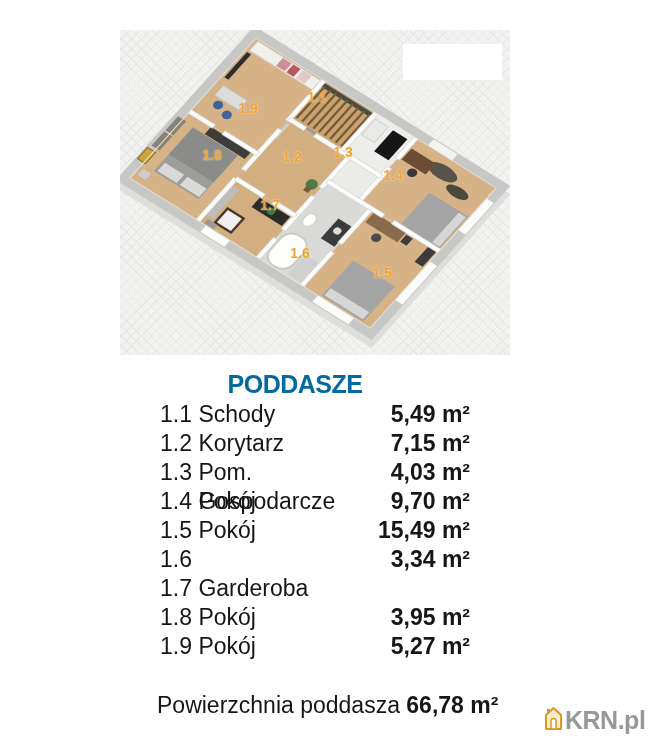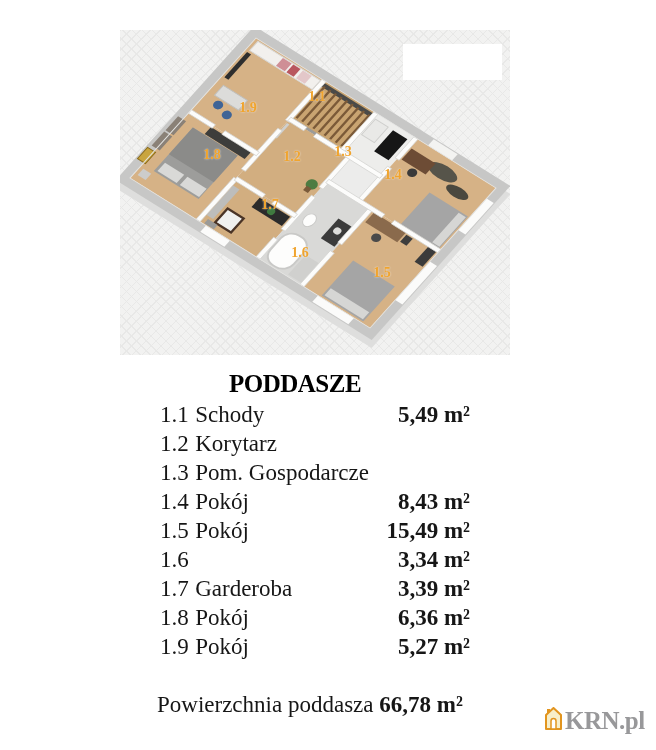--- a/index.html
+++ b/index.html
@@ -1,18 +1,18 @@
 <!DOCTYPE html>
 <html lang="pl"><head>
 <meta charset="utf-8">
 <style>
   html,body{margin:0;padding:0;background:#ffffff;}
   .page{
     position:relative;width:656px;height:750px;background:#ffffff;
-    font-family:Liberation Serif, serif;color:#161616;overflow:hidden;
+    font-family:Liberation Sans, sans-serif;color:#161616;overflow:hidden;
   }
   
   .plan{
     position:absolute;left:120px;top:30px;width:390px;height:325px;
     background-color:#f2f2f1;
     background-image:
       repeating-linear-gradient(45deg,#e8e8e7 0,#e8e8e7 1px,transparent 1px,transparent 7px),
       repeating-linear-gradient(135deg,#e8e8e7 0,#e8e8e7 1px,transparent 1px,transparent 7px);
     overflow:hidden;
   }
@@ -21,21 +21,21 @@
     position:absolute;left:283px;top:14px;width:99px;height:36px;background:#ffffff;
   }
   .rlabel{
     position:absolute;transform:translate(-50%,-50%);
     font-size:14px;font-weight:bold;color:#f0a42e;
     text-shadow:0 0 2px rgba(255,255,255,.75);white-space:nowrap;
   }
   
   .title{
     position:absolute;left:160px;top:370px;width:270px;text-align:center;
-    font-size:25px;font-weight:bold;letter-spacing:-.5px;color:#000000;
+    font-size:25px;font-weight:bold;letter-spacing:-.5px;color:#0369a1;
   }
   .room-list{position:absolute;left:160px;top:400px;width:310px;}
   .room-row{display:flex;align-items:baseline;height:29px;font-size:23px;line-height:29px;}
   .room-label{white-space:nowrap;}
   .room-name{margin-left:.28em;}
   .room-area{margin-left:auto;font-weight:bold;white-space:nowrap;}
   .total-line{position:absolute;left:157px;top:692px;font-size:23px;white-space:nowrap;}
   .total-value{font-weight:bold;}
   
   .watermark{
@@ -184,48 +184,49 @@
 
   <div class="room-list">
     <div class="room-row">
       <span class="room-label">1.1</span>
         <span class="room-name">Schody</span>
       <span class="room-area">5,49 m²</span>
     </div>
     <div class="room-row">
       <span class="room-label">1.2</span>
         <span class="room-name">Korytarz</span>
+      <span class="room-area">7,15 m²</span>
     </div>
     <div class="room-row">
       <span class="room-label">1.3</span>
         <span class="room-name">Pom. Gospodarcze</span>
+      <span class="room-area">4,03 m²</span>
     </div>
     <div class="room-row">
       <span class="room-label">1.4</span>
         <span class="room-name">Pokój</span>
-      <span class="room-area">8,43 m²</span>
+      <span class="room-area">9,70 m²</span>
     </div>
     <div class="room-row">
       <span class="room-label">1.5</span>
         <span class="room-name">Pokój</span>
       <span class="room-area">15,49 m²</span>
     </div>
     <div class="room-row">
       <span class="room-label">1.6</span>
       <span class="room-area">3,34 m²</span>
     </div>
     <div class="room-row">
       <span class="room-label">1.7</span>
         <span class="room-name">Garderoba</span>
-      <span class="room-area">3,39 m²</span>
     </div>
     <div class="room-row">
       <span class="room-label">1.8</span>
         <span class="room-name">Pokój</span>
-      <span class="room-area">6,36 m²</span>
+      <span class="room-area">3,95 m²</span>
     </div>
     <div class="room-row">
       <span class="room-label">1.9</span>
         <span class="room-name">Pokój</span>
       <span class="room-area">5,27 m²</span>
     </div>
   </div>
 
   <div class="total-line">
     <span>Powierzchnia poddasza</span>

